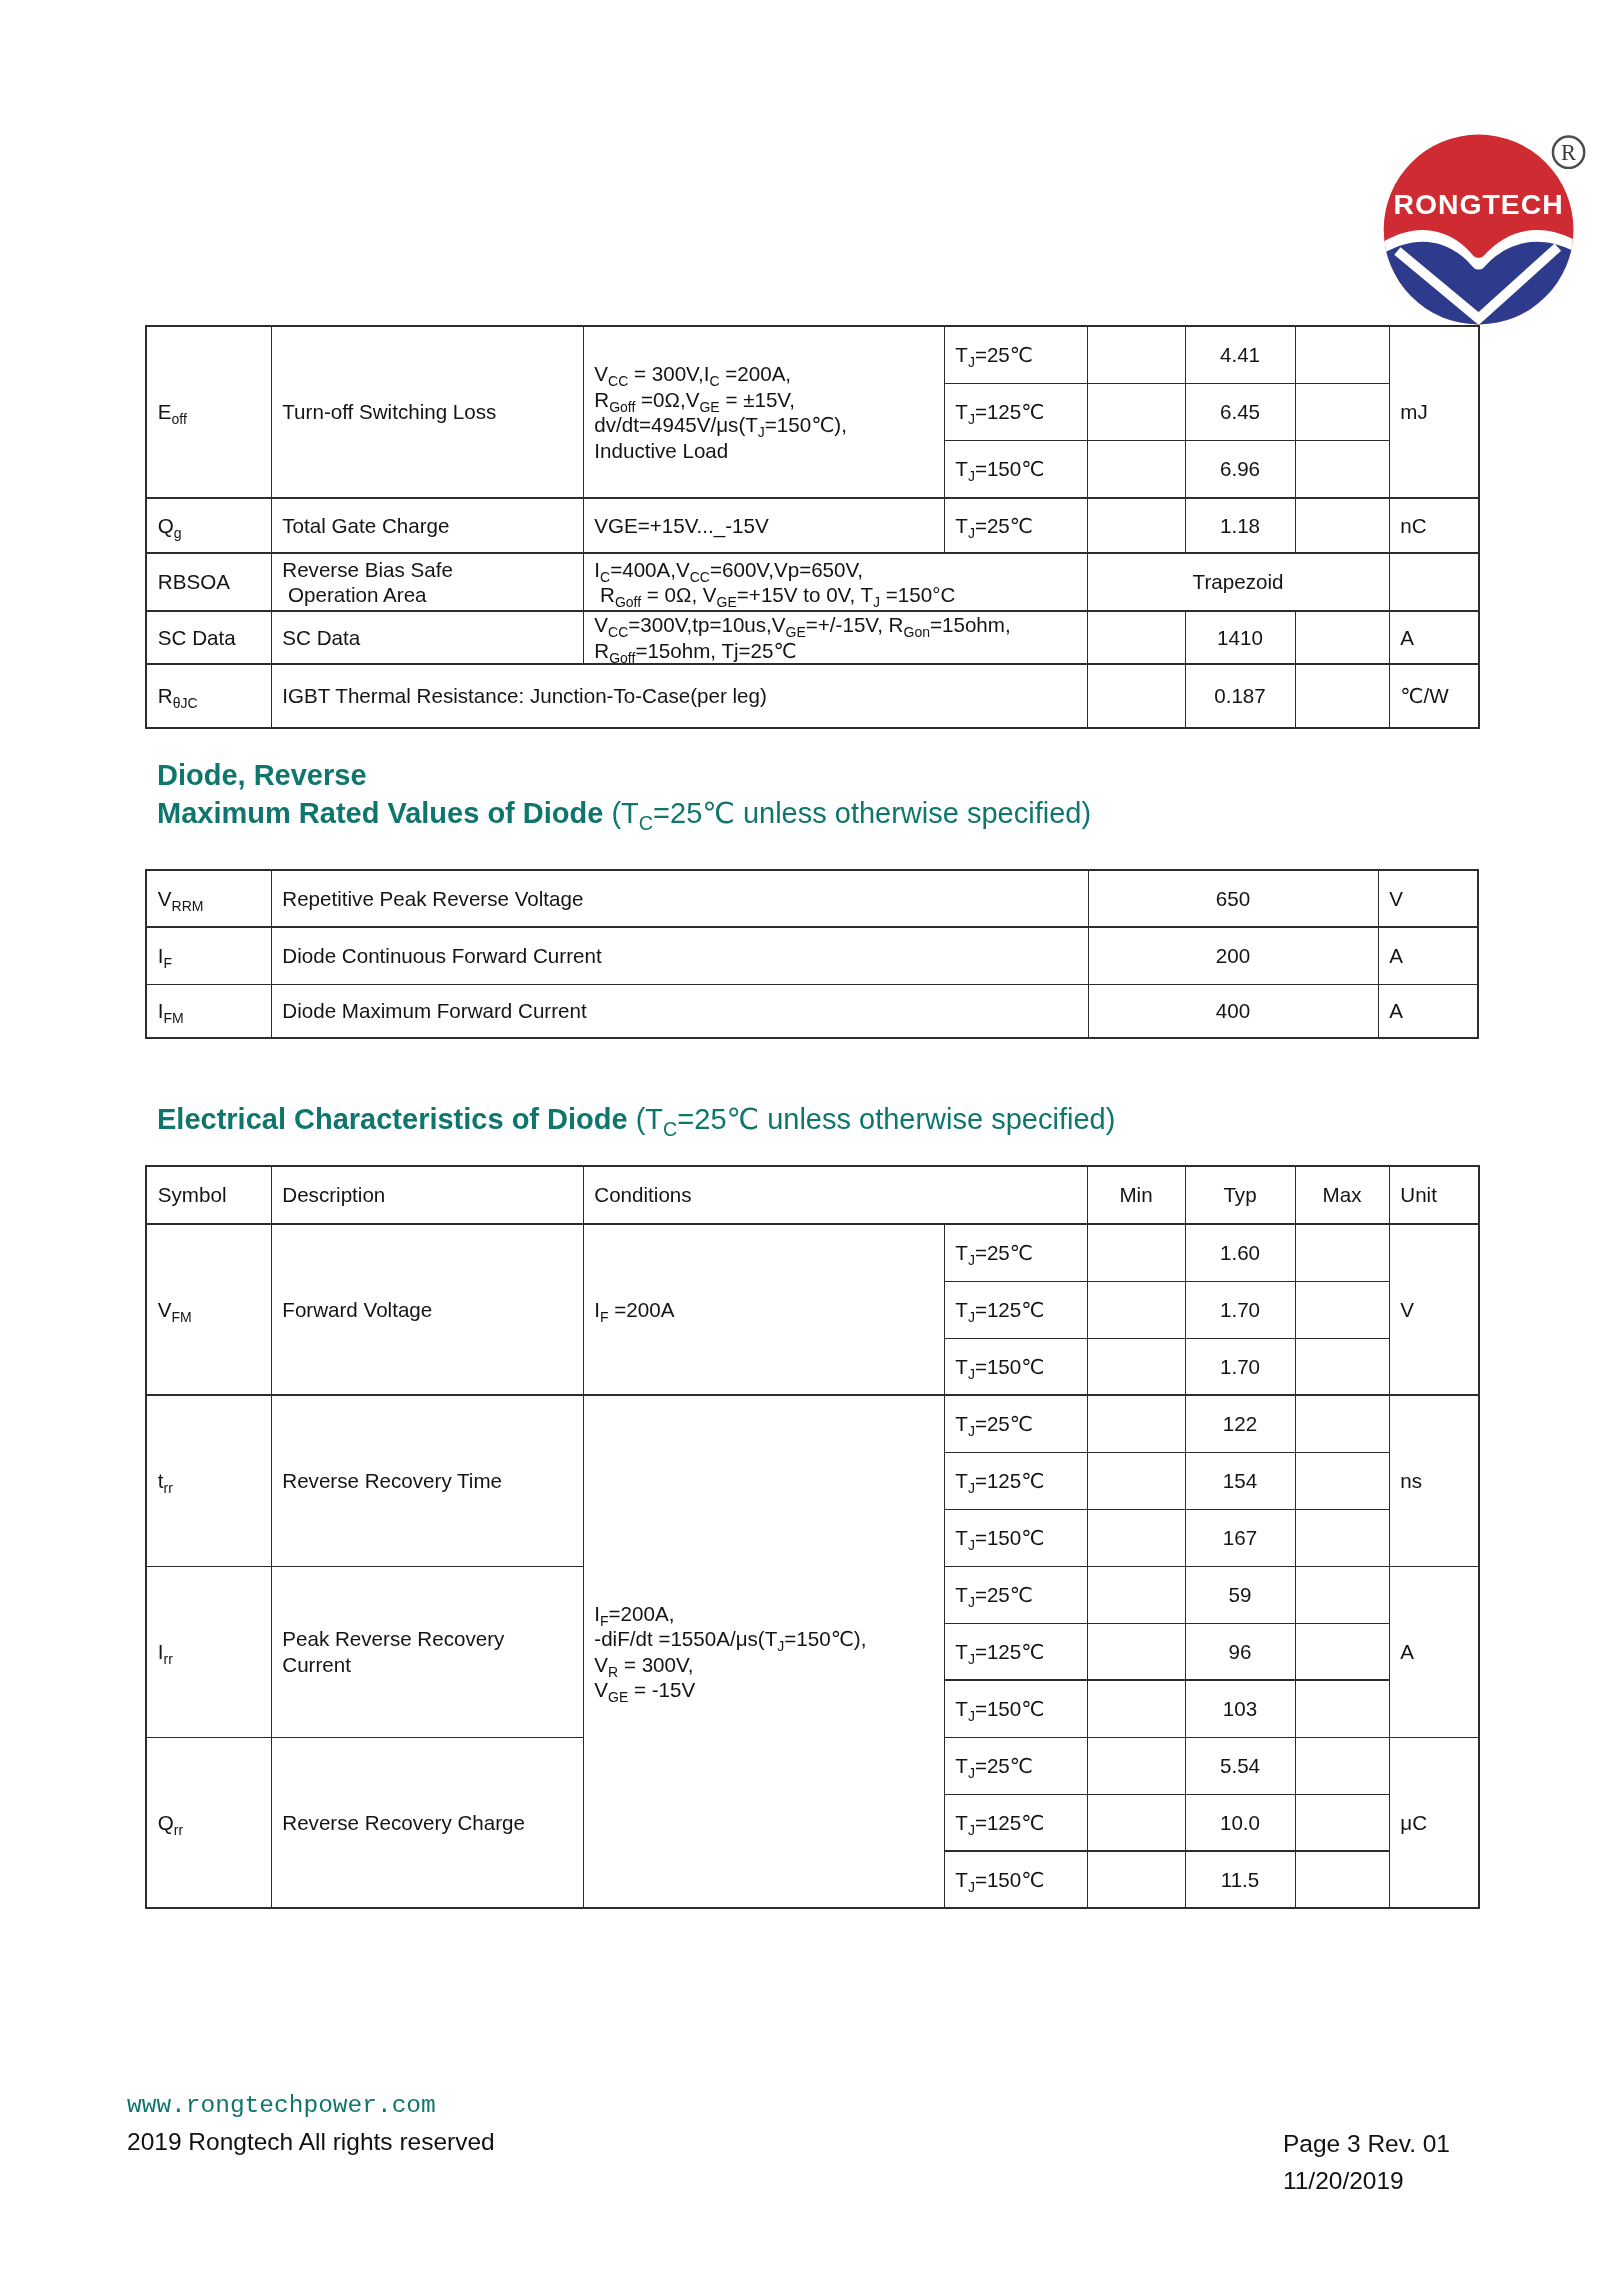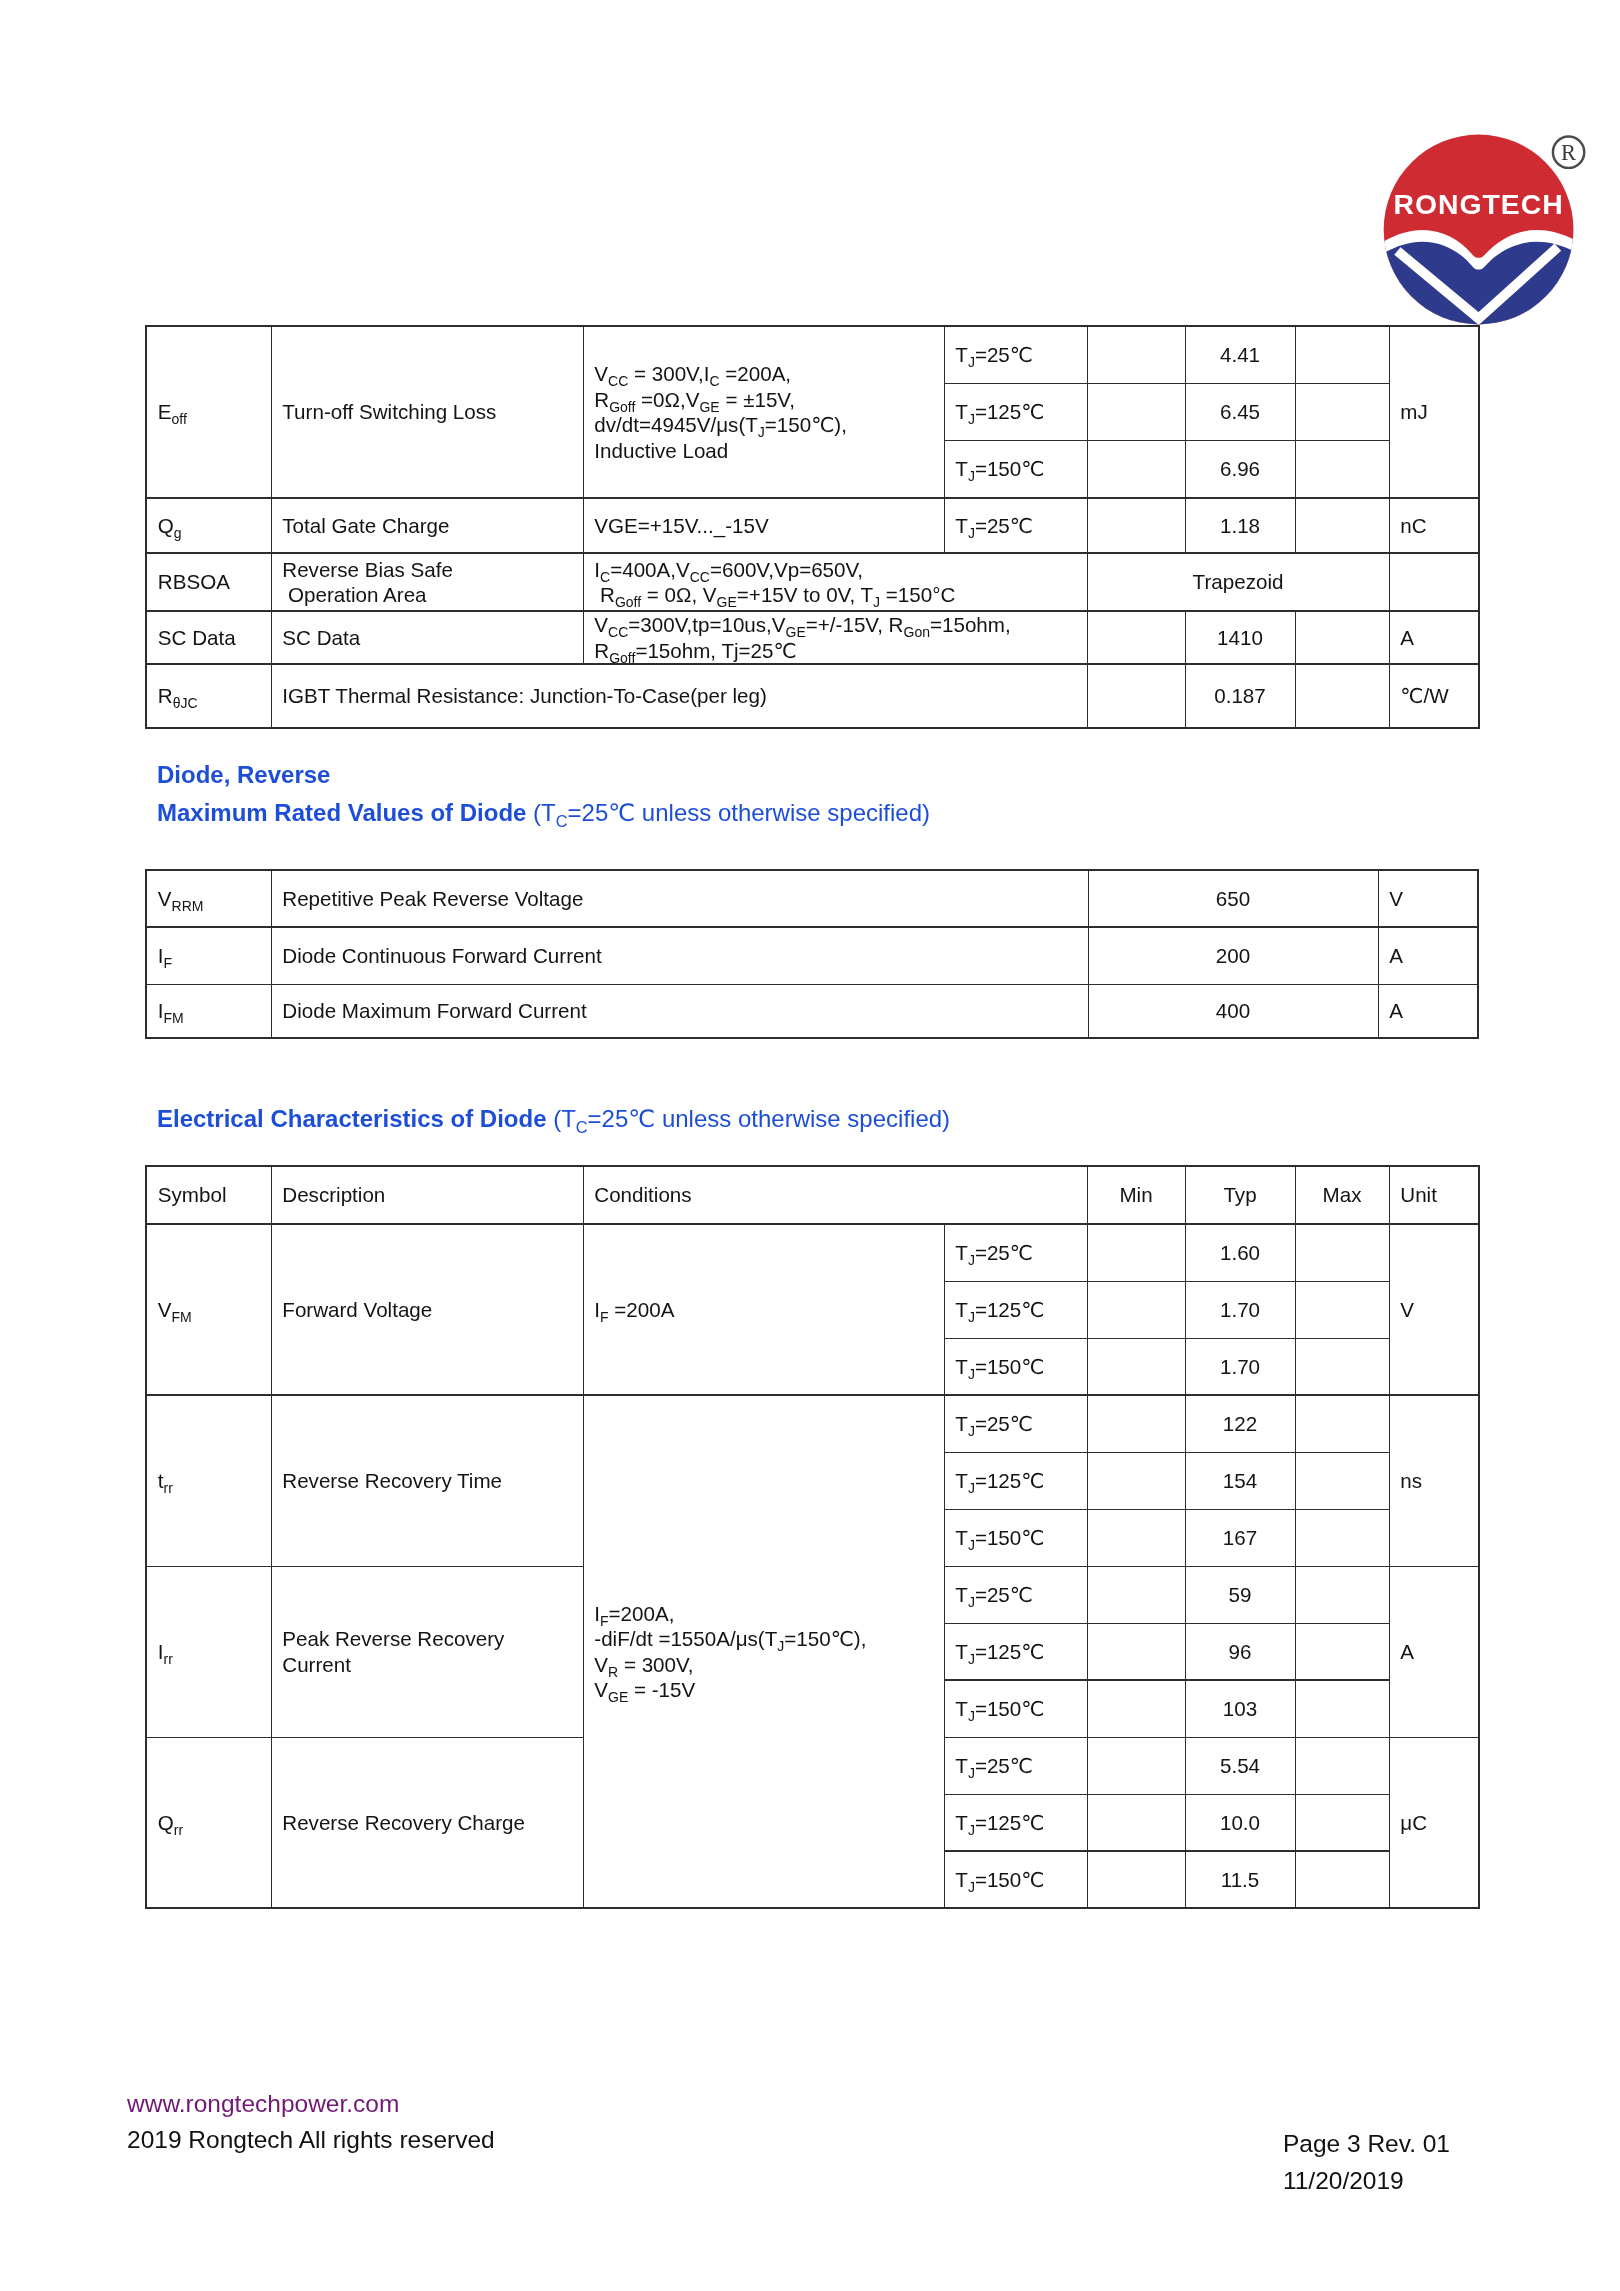--- a/index.html
+++ b/index.html
@@ -30,29 +30,29 @@
   }
   tr.gt > td{border-top-width:2px;}
   td.gt{border-top-width:2px;}
   .val{text-align:center;padding:0 2px;}
   .unit{text-align:left;padding:0 2px;}
   .lh33{line-height:32px;margin-top:48px;}
   sub{font-size:68%;line-height:0;}
   
   .heading{
     position:absolute;
-    font-size:24px;
+    font-size:29px;
     line-height:38px;
-    color:#1d4ed8;
+    color:#0f766e;
     white-space:nowrap;
   }
   .b{font-weight:bold;}
   
   .footer-left{position:absolute;left:127px;top:2086px;font-size:24.5px;line-height:36px;}
-  .footer-left a{color:#701a75;text-decoration:none;cursor:pointer;}
+  .footer-left a{color:#0f766e;text-decoration:none;cursor:pointer;font-family:Liberation Mono, monospace;}
   .footer-right{position:absolute;right:170px;top:2125px;font-size:24.5px;line-height:37px;text-align:left;}
   
   .logo{position:absolute;left:1370px;top:116px;width:225px;height:227px;}
 </style>
 </head>
 <body>
 
 <div class="page">
 
   <div class="logo">

